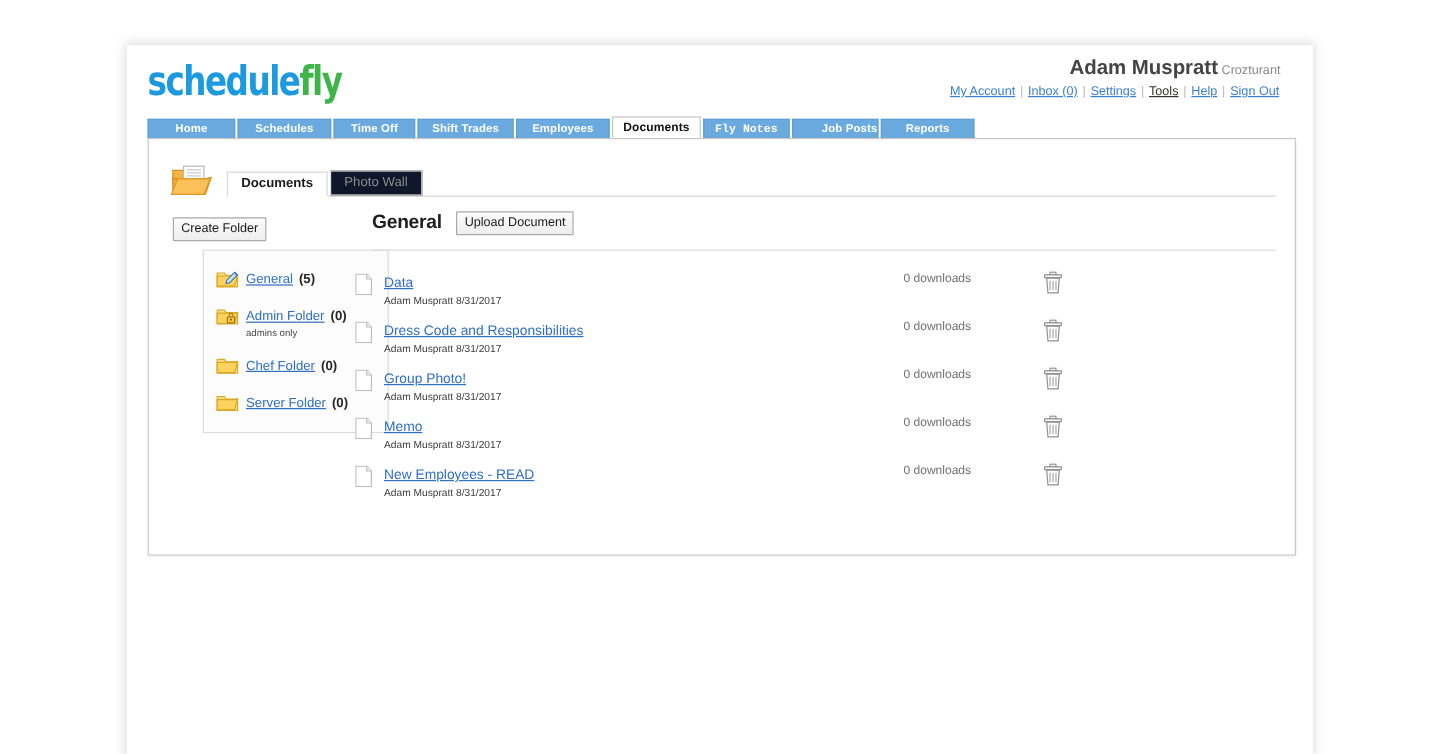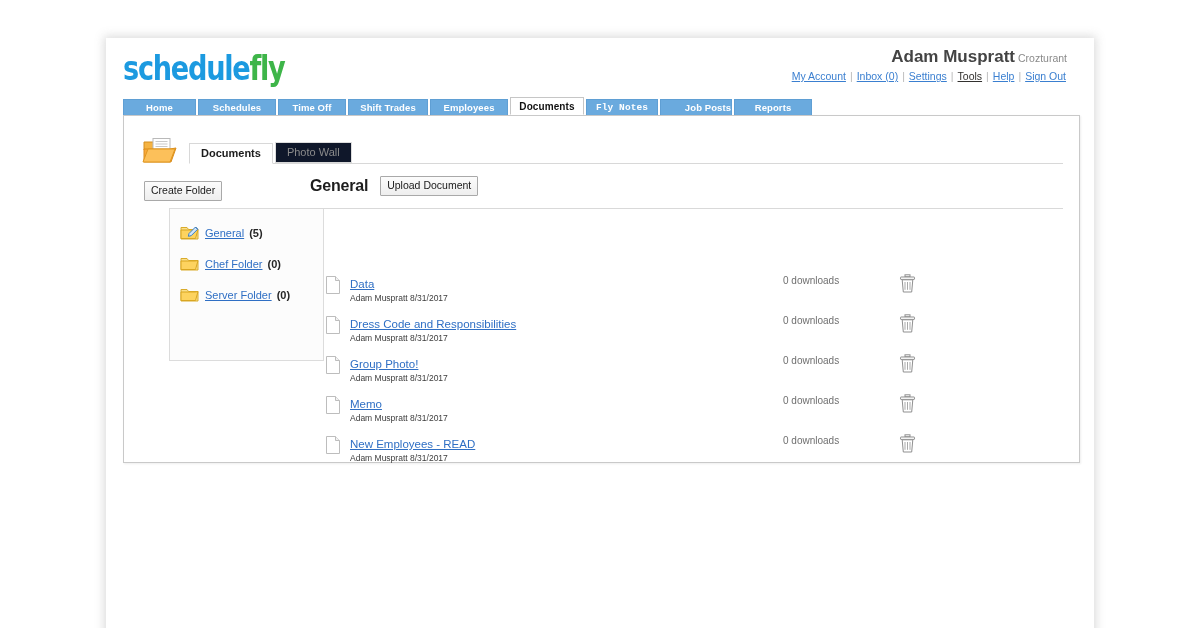--- a/index.html
+++ b/index.html
@@ -236,23 +236,22 @@
   .doc-rule {
     position: absolute;
     left: 186px; top: 92px;
     width: 753px;
     height: 1px;
     background: #d9d9d9;
   }
 
   .doc-list {
     position: absolute;
-    left: 202px; top: 110px;
+    left: 172px; top: 110px;
     width: 753px;
-    margin-top: 48px;
   }
   .doc-row {
     position: relative;
     height: 40px;
     display: flex;
     align-items: flex-start;
   }
   .file-icon { width: 14px; height: 18px; flex: 0 0 14px; margin-top: 2px; }
   .doc-meta { margin-left: 10px; width: 390px; }
   .doc-link {
@@ -362,20 +361,33 @@
                 <path d="M15.5 3 l2.2 2.2" stroke="#2e6ba6" stroke-width="1"></path>
               </svg></span>
             <div class="folder-textwrap">
               <div><span class="folder-name">General</span><span class="folder-count">(5)</span></div>
             </div>
           </div>
           <div class="folder-row">
             <span class="folder-icon"><svg viewBox="0 0 19 16" width="19" height="16">
                 <path d="M1 3.5 h6 l1.6 2 h9.4 v9.5 h-17 z" fill="#fbe08a" stroke="#d9ab2b" stroke-width="1"></path>
                 <path d="M1 6 h14.5 l2.5 -0.5 -2.5 9 h-14.5 z" fill="#fdd35f" stroke="#d9a621" stroke-width="1"></path>
+                <rect x="9.5" y="9" width="6" height="5" rx="0.6" fill="#f6c544" stroke="#a87c13" stroke-width="1"></rect>
+                <path d="M11 9 v-1.4 a1.5 1.5 0 0 1 3 0 v1.4" fill="none" stroke="#a87c13" stroke-width="1"></path>
+                <circle cx="12.5" cy="11.3" r="0.9" fill="#8a6510"></circle>
+              </svg></span>
+            <div class="folder-textwrap">
+              <div><span class="folder-name">Admin Folder</span><span class="folder-count">(0)</span></div>
+              <div class="folder-sub">admins only</div>
+            </div>
+          </div>
+          <div class="folder-row">
+            <span class="folder-icon"><svg viewBox="0 0 19 16" width="19" height="16">
+                <path d="M1 3.5 h6 l1.6 2 h9.4 v9.5 h-17 z" fill="#fbe08a" stroke="#d9ab2b" stroke-width="1"></path>
+                <path d="M1 6 h14.5 l2.5 -0.5 -2.5 9 h-14.5 z" fill="#fdd35f" stroke="#d9a621" stroke-width="1"></path>
               </svg></span>
             <div class="folder-textwrap">
               <div><span class="folder-name">Chef Folder</span><span class="folder-count">(0)</span></div>
             </div>
           </div>
           <div class="folder-row">
             <span class="folder-icon"><svg viewBox="0 0 19 16" width="19" height="16">
                 <path d="M1 3.5 h6 l1.6 2 h9.4 v9.5 h-17 z" fill="#fbe08a" stroke="#d9ab2b" stroke-width="1"></path>
                 <path d="M1 6 h14.5 l2.5 -0.5 -2.5 9 h-14.5 z" fill="#fdd35f" stroke="#d9a621" stroke-width="1"></path>
               </svg></span>

